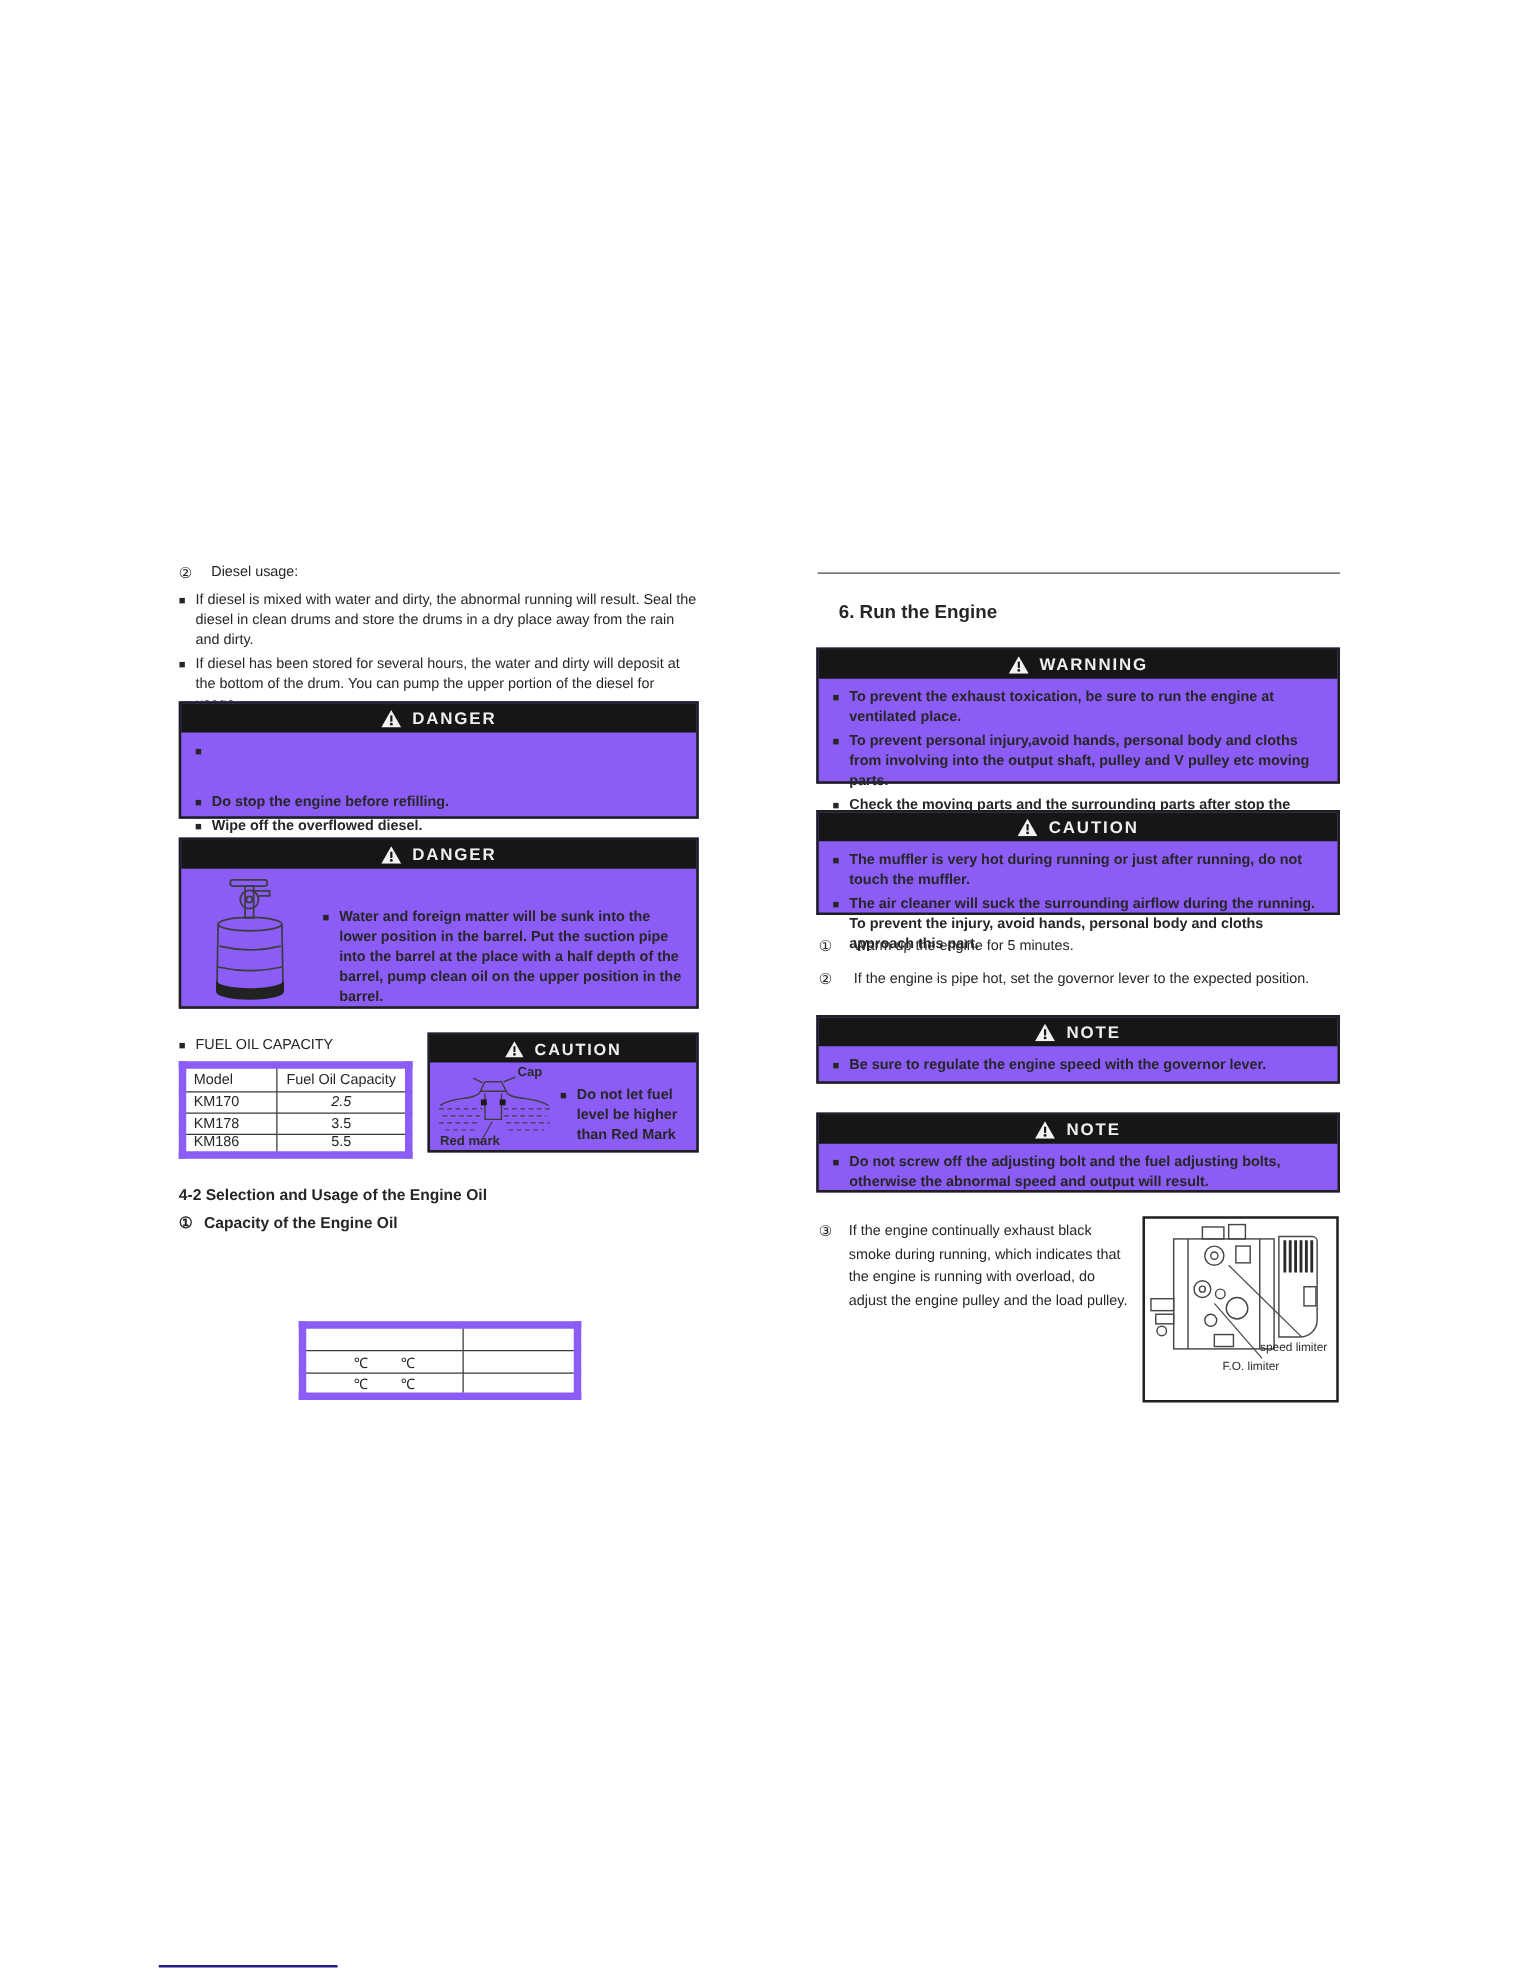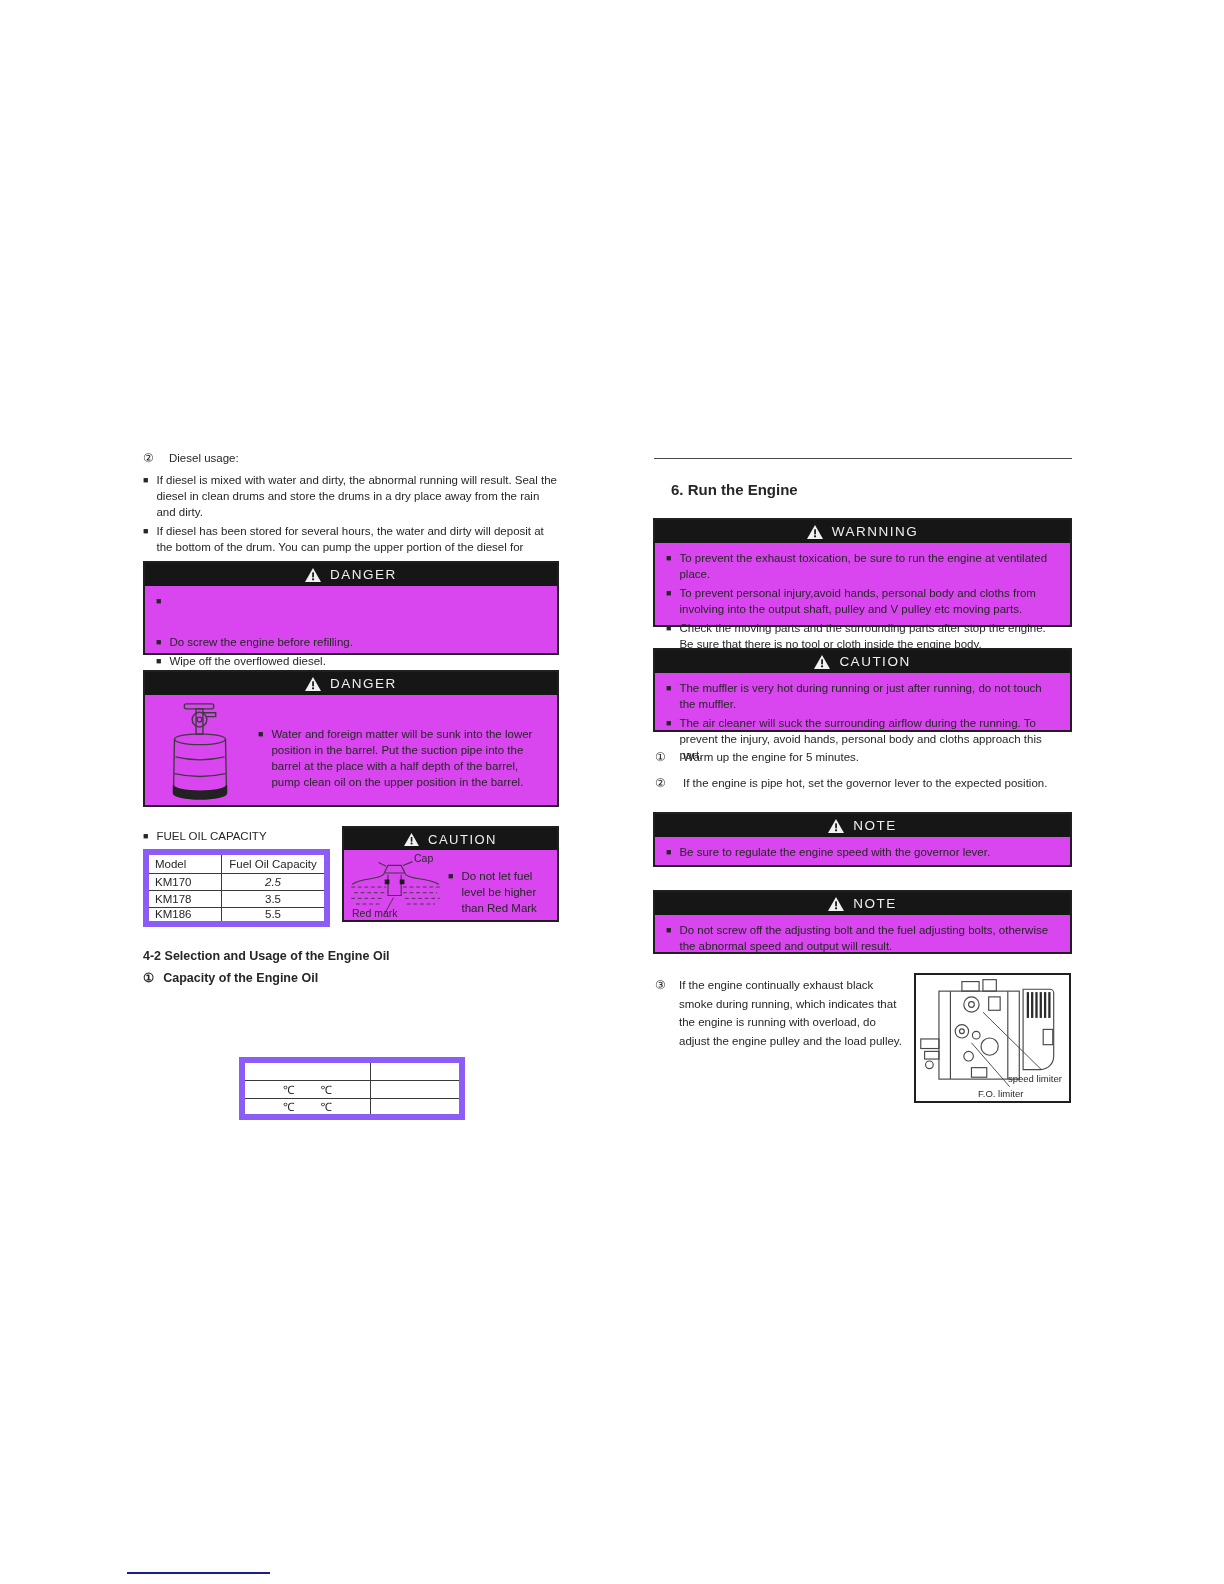--- a/index.html
+++ b/index.html
@@ -4,21 +4,21 @@
 <style>
   html,body{margin:0;padding:0;background:#fff;}
   .page{position:relative;width:1224px;height:1584px;background:#ffffff;
         font-family:"Liberation Sans",sans-serif;color:#262626;overflow:hidden;}
   .abs{position:absolute;}
   .body-text{font-size:11.5px;line-height:16px;}
   .brow{display:flex;gap:8px;margin-bottom:3px;}
   .bm{font-size:9px;line-height:16px;flex:0 0 auto;}
   .num{flex:0 0 18px;font-size:12px;}
   
-  .wbox{border:2px solid #1f1f1f;background:#d946ef;box-sizing:border-box;}
+  .wbox{border:2px solid #1f1f1f;background:#8b5cf6;box-sizing:border-box;font-weight:bold;}
   .wbar{background:#161616;color:#efefef;height:23px;display:flex;align-items:center;
         justify-content:center;gap:9px;font-size:13.5px;letter-spacing:1.5px;}
   .wbody{padding:7px 11px 6px 11px;}
   .tri{display:inline-flex;}
   
   table{border-collapse:collapse;}
   .dtable{border:6px solid #8b5cf6;}
   .dtable td,.dtable th{border:1px solid #3a3a3a;font-size:11.5px;font-weight:normal;
         padding:0 6px;color:#262626;}
   .sec-title{font-size:12.5px;font-weight:bold;line-height:22px;}
@@ -64,21 +64,21 @@
       <span>DANGER</span>
     </div>
     <div class="wbody body-text">
       <div class="brow">
         <span class="bm">■</span>
         <span></span>
       </div>
       <div style="height:22px;"></div>
       <div class="brow">
         <span class="bm">■</span>
-        <span>Do screw the engine before refilling.</span>
+        <span>Do stop the engine before refilling.</span>
       </div>
       <div class="brow">
         <span class="bm">■</span>
         <span>Wipe off the overflowed diesel.</span>
       </div>
     </div>
   </div>
 
   <div class="abs wbox" style="left:143px;top:670px;width:416px;height:137px;">
     <div class="wbar">
@@ -320,21 +320,21 @@
     </div>
   </div>
 
   <div class="abs body-text" style="left:655px;top:976px;width:252px;line-height:18.5px;">
     <div style="display:flex;gap:8px;">
       <span class="num" style="flex-basis:16px;">③</span>
       <span>If the engine continually exhaust black smoke during running, which indicates that the engine is running with overload, do adjust the engine pulley and the load pulley.</span>
     </div>
   </div>
 
-  <div class="abs" style="left:914px;top:973px;width:157px;height:130px;border:2px solid #1f1f1f;box-sizing:border-box;position:absolute;text-decoration:underline;">
+  <div class="abs" style="left:914px;top:973px;width:157px;height:149px;border:2px solid #1f1f1f;box-sizing:border-box;position:absolute;text-decoration:underline;">
     <span>
       <svg width="153" height="126" viewBox="0 0 160 130" stroke="#474747" fill="none" stroke-width="1.2">
         <path d="M112 14 h28 a4 4 0 0 1 4 4 v66 a14 14 0 0 1 -14 14 h-18 Z"></path>
         <g stroke="#2b2b2b" stroke-width="2.4">
           <path d="M117 17 V44"></path>
             <path d="M121.5 17 V44"></path>
             <path d="M126 17 V44"></path>
           <path d="M130.5 17 V44"></path>
             <path d="M135 17 V44"></path>
             <path d="M139.5 17 V44"></path>

